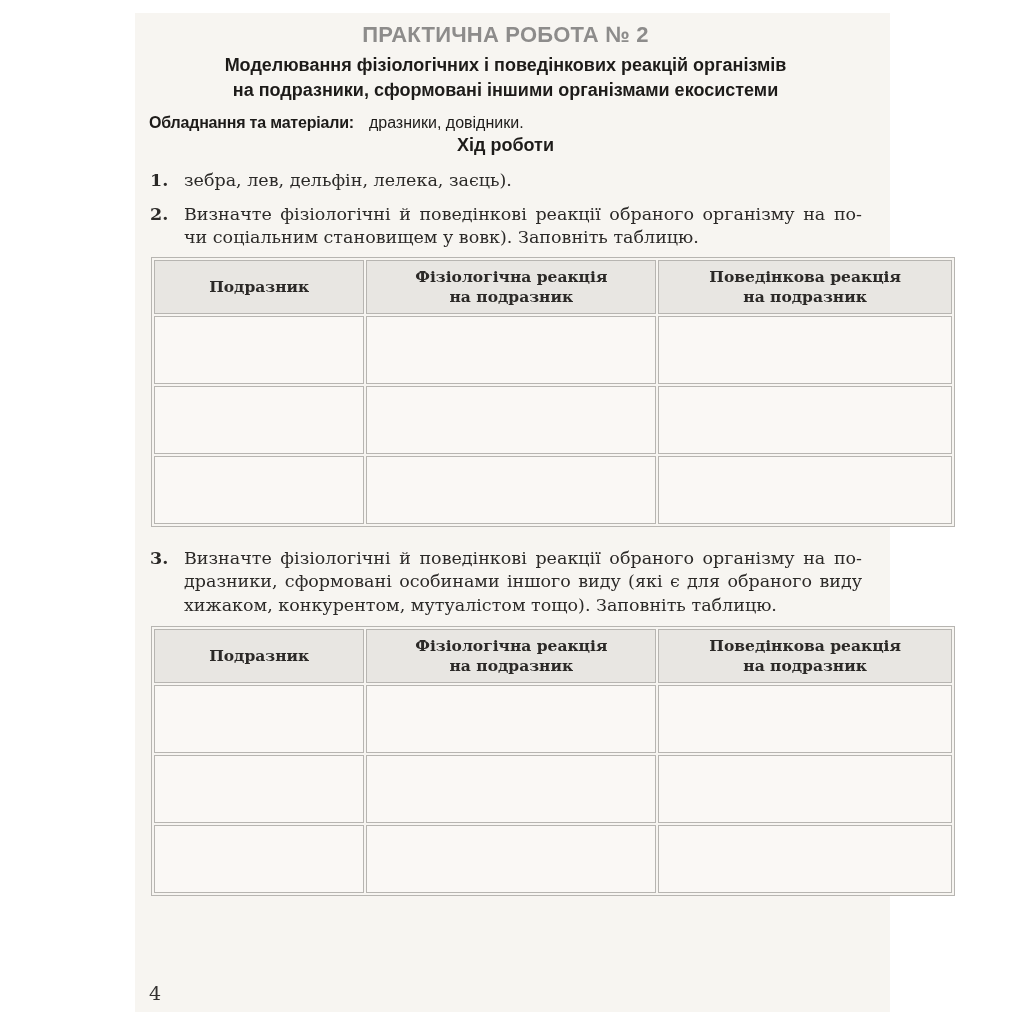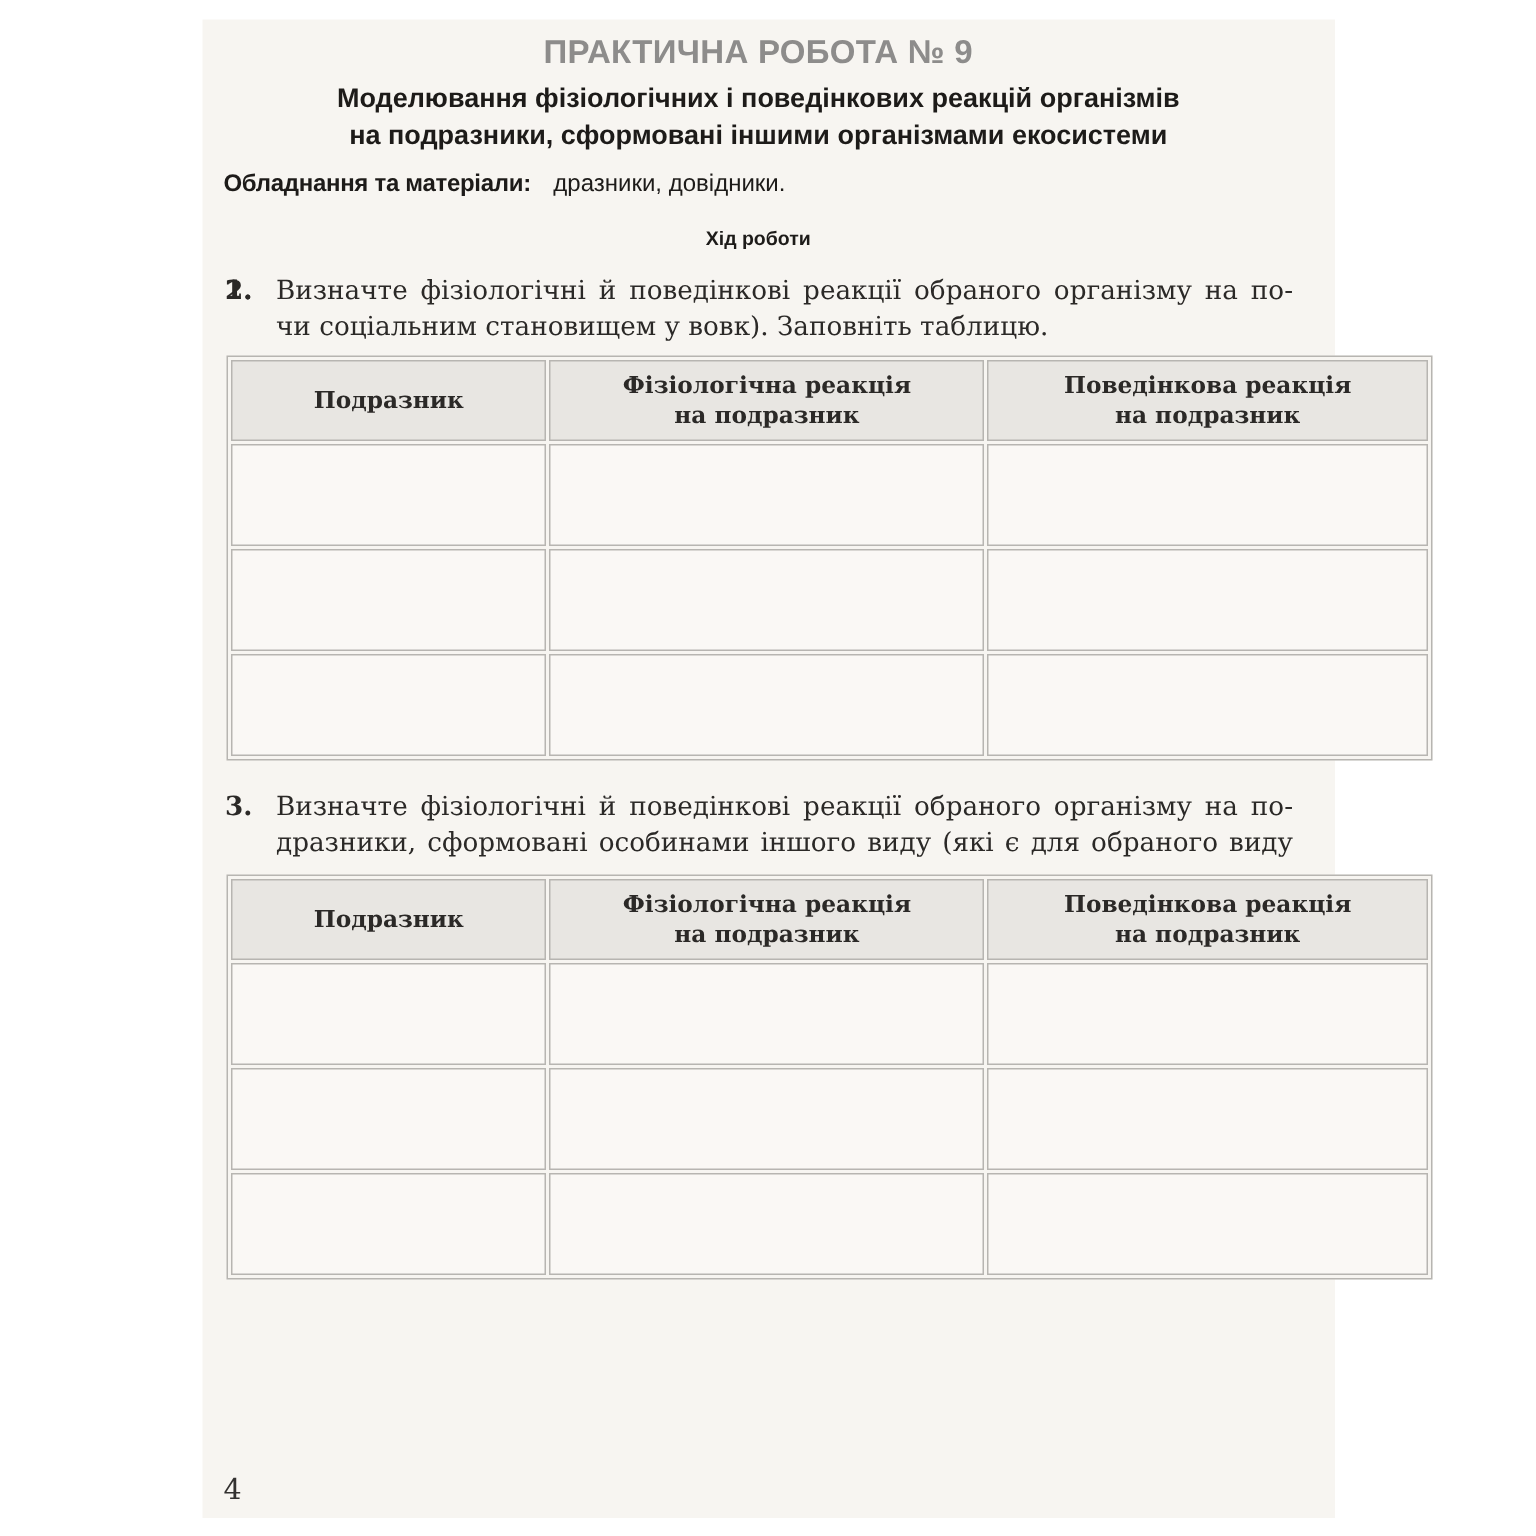--- a/index.html
+++ b/index.html
@@ -36,24 +36,24 @@
     font-size:18px;
     line-height:25px;
     color:var(--text-black,#1d1b19);
   }
   .kv { font-size:16px; line-height:20px; color:var(--text-black,#1d1b19); }
   .kv-meta { margin-top:17px; }
   .kv-equip { margin-top:10px; }
   .kv-label { font-weight:bold; margin-right:15px; letter-spacing:-0.2px; }
   .kv-value { font-weight:normal; }
   .proc-heading {
-    margin-top:16px;
-    text-align:center;
-    font-weight:bold;
-    font-size:13px;
+    margin-top:2px;
+    text-align:center;
+    font-weight:bold;
+    font-size:18px;
     line-height:20px;
     color:var(--text-black,#1d1b19);
   }
   .step {
     position:relative;
     padding-left:35px;
     font-family:"DejaVu Serif","Liberation Serif",serif;
     font-size:17.5px;
     line-height:23.5px;
     color:var(--serif-text,#2b2927);
@@ -102,36 +102,37 @@
     font-size:19px;
     color:#333130;
   }
 </style>
 </head>
 <body>
 
 <div class="page">
   <div class="content">
 
-    <div class="title">ПРАКТИЧНА РОБОТА № 9</div>
+    <div class="title">ПРАКТИЧНА РОБОТА № 2</div>
 
     <div class="subtitle">
       <div>Моделювання фізіологічних і поведінкових реакцій організмів</div>
       <div>на подразники, сформовані іншими організмами екосистеми</div>
     </div>
 
 
     <div class="kv kv-equip">
       <span class="kv-label">Обладнання та матеріали:</span><span class="kv-value">дразники, довідники.</span>
     </div>
 
     <div class="proc-heading">Хід роботи</div>
 
     <div class="step step-1">
       <span class="step-num">1.</span>
+      <div class="jline jline-last">зебра, лев, дельфін, лелека, заєць).</div>
     </div>
 
     <div class="step step-2">
       <span class="step-num">2.</span>
       <div class="jline">Визначте фізіологічні й поведінкові реакції обраного організму на по-</div>
       <div class="jline jline-last">чи соціальним становищем у вовк). Заповніть таблицю.</div>
     </div>
 
     <table class="wtable tbl-1">
       <colgroup>
@@ -171,20 +172,21 @@
             <td></td>
             <td></td>
           </tr>
       </tbody>
     </table>
 
     <div class="step step-3">
       <span class="step-num">3.</span>
       <div class="jline">Визначте фізіологічні й поведінкові реакції обраного організму на по-</div>
       <div class="jline">дразники, сформовані особинами іншого виду (які є для обраного виду</div>
+      <div class="jline jline-last">хижаком, конкурентом, мутуалістом тощо). Заповніть таблицю.</div>
     </div>
 
     <table class="wtable tbl-2">
       <colgroup>
           <col style="width:26.5%">
           <col style="width:36.5%">
           <col style="width:37%">
         </colgroup>
       <thead>
         <tr>

